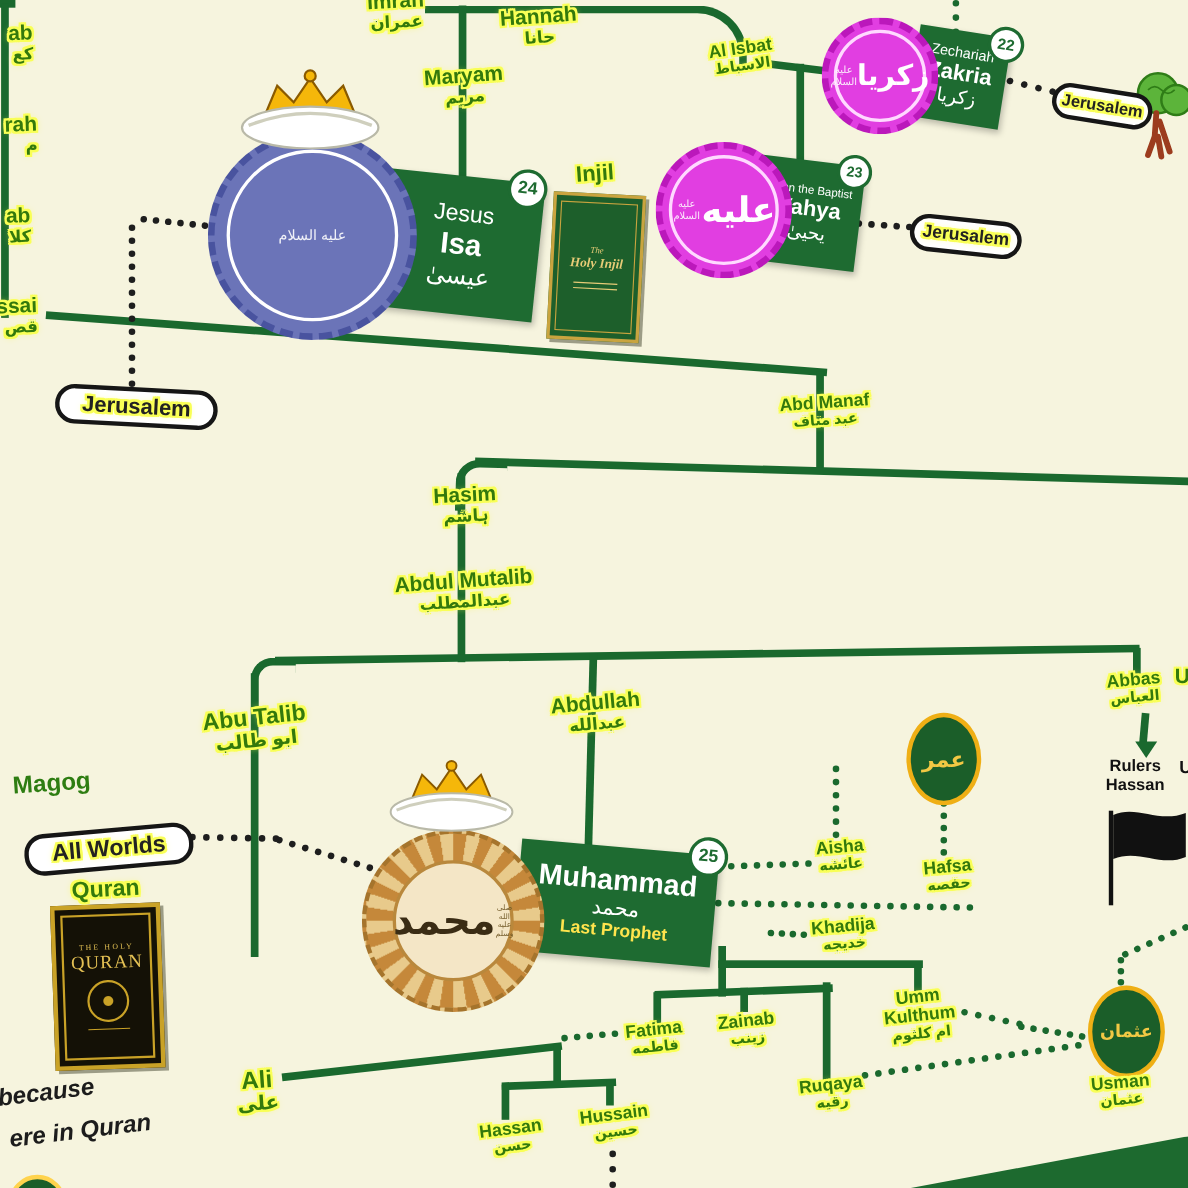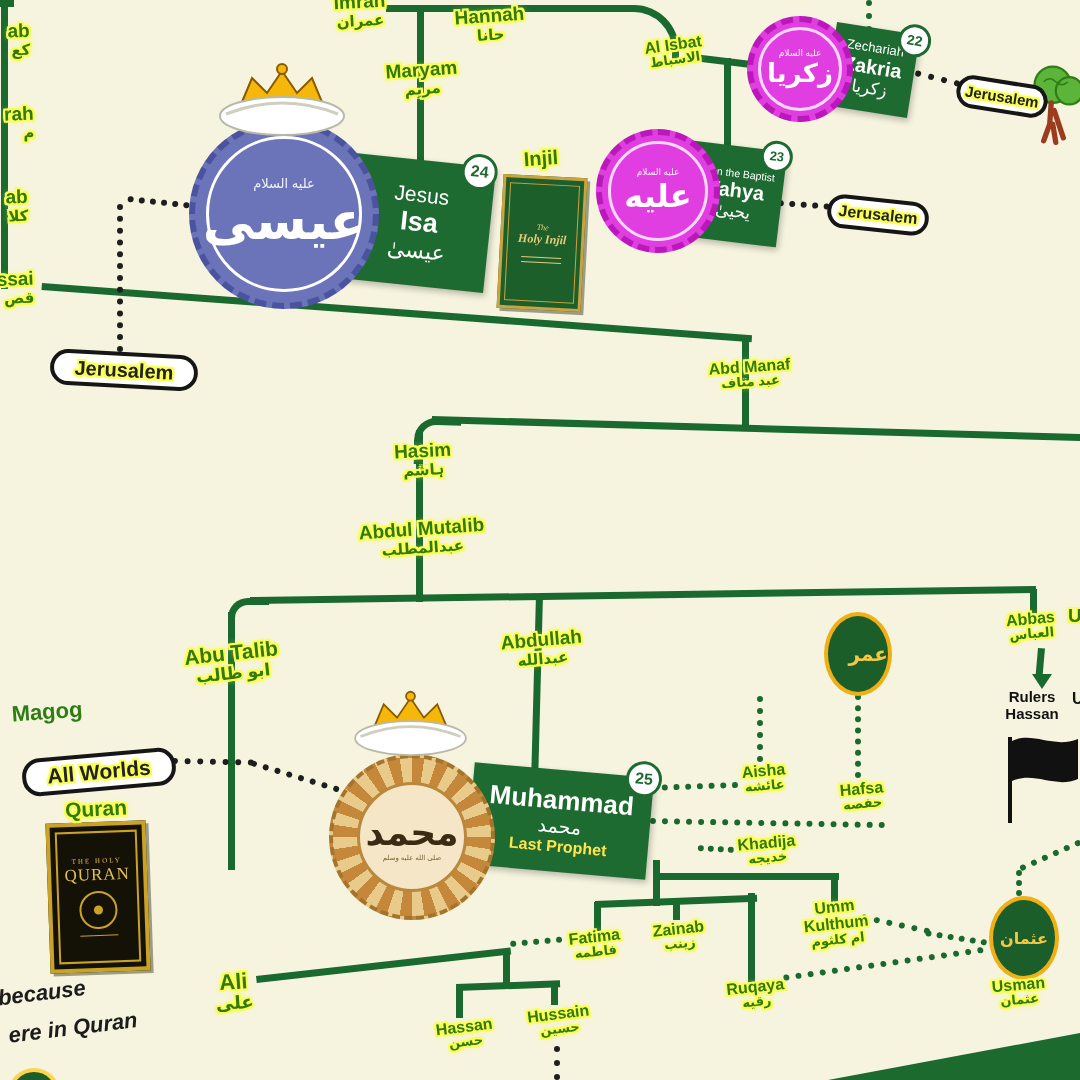--- a/index.html
+++ b/index.html
@@ -33,21 +33,21 @@
   .plaque{position:absolute;background:#1e6b31;color:#fff;z-index:16;text-align:center;
     display:flex;flex-direction:column;align-items:center;justify-content:center;
     box-shadow:2px 3px 6px rgba(0,0,0,.25);line-height:1.15;}
   .plaque .t1{font-size:13px;}
   .plaque .t2{font-weight:800;}
   .plaque .t3{font-size:17px;}
   .badge{position:absolute;background:#fff;border:3px solid #1e6b31;color:#1e6b31;
     border-radius:50%;font-weight:800;display:flex;align-items:center;justify-content:center;z-index:26;}
   
   .med{position:absolute;border-radius:50%;z-index:20;display:flex;align-items:center;justify-content:center;}
-  .med-inner{border-radius:50%;display:flex;flex-direction:column;align-items:center;
+  .med-inner{border-radius:50%;display:flex;flex-direction:row;align-items:center;
     justify-content:center;text-align:center;width:84%;height:84%;}
   .blue{background:#6b74b8;border:6px dashed #49539f;}
   .blue .med-inner{border:3px solid #fff;color:#fff;}
   .mag{background:#e13ee1;border:6px dashed #bb18bb;}
   .mag .med-inner{border:3px solid #ffd9ff;color:#fff;}
   .gg{background:#1b5e29;border:4px solid #efaf15;color:#f2c844;}
   .gg .med-inner{color:#f2c844;}
   .ornate{background:repeating-conic-gradient(#c5883a 0deg 9deg,#e8ca8b 9deg 18deg);
     border:4px dashed #a5742c;}
   .ornate .med-inner{width:66%;height:66%;background:#f4e6c6;border:3px solid #b9883c;color:#3a2c14;}
@@ -170,41 +170,40 @@
     <svg width="140" height="74" viewBox="0 0 140 74">
       <path d="M30,40 L40,16 L55,31 L70,9 L85,31 L100,16 L110,40 Z" fill="#f5b70a" stroke="#8a5a00" stroke-width="2"></path>
       <circle cx="70" cy="7" r="5" fill="#f5b70a" stroke="#8a5a00" stroke-width="2"></circle>
       <ellipse cx="70" cy="54" rx="62" ry="19" fill="#ffffff" stroke="#b9b9a8" stroke-width="2"></ellipse>
       <path d="M14,52 Q70,30 126,52" fill="none" stroke="#cfcfbd" stroke-width="3"></path>
     </svg>
   </div>
   <div class="med blue" style="left:189px;top:119px;width:178px;height:178px;z-index:22;">
     <div class="med-inner">
       <div class="smalltxt" style="font-size:13px;">عليه السلام</div>
-      <div class="big" style="font-size:52px;">عيسى</div>
     </div>
   </div>
 
   <div class="icon" style="left:348px;top:688px;z-index:23;">
     <svg width="125" height="70" viewBox="0 0 140 74">
       <path d="M30,40 L40,16 L55,31 L70,9 L85,31 L100,16 L110,40 Z" fill="#f5b70a" stroke="#8a5a00" stroke-width="2"></path>
       <circle cx="70" cy="7" r="5" fill="#f5b70a" stroke="#8a5a00" stroke-width="2"></circle>
       <ellipse cx="70" cy="54" rx="62" ry="19" fill="#ffffff" stroke="#b9b9a8" stroke-width="2"></ellipse>
       <path d="M14,52 Q70,30 126,52" fill="none" stroke="#cfcfbd" stroke-width="3"></path>
     </svg>
   </div>
   <div class="med ornate" style="left:329px;top:754px;width:158px;height:158px;z-index:22;">
     <div class="med-inner">
       <div class="big" style="font-size:36px;">محمد</div>
       <div class="smalltxt" style="font-size:7px;color:#6b5320;">صلى الله عليه وسلم</div>
     </div>
   </div>
 
 
-  <div class="med gg" style="left:824px;top:612px;width:60px;height:76px;justify-content:flex-end;">
+  <div class="med gg" style="left:824px;top:648px;width:60px;height:76px;">
     <div class="big" style="font-size:20px;">عمر</div>
   </div>
   <div class="med gg" style="left:989px;top:896px;width:62px;height:76px;">
     <div class="big" style="font-size:16px;">عثمان</div>
   </div>
   <div class="med gg" style="left:8px;top:1068px;width:44px;height:44px;border-color:#ffd34d;"></div>
 
   <div class="pill" style="left:956px;top:80px;width:84px;height:25px;font-size:15px;transform:rotate(9deg);">
     <span class="glow">Jerusalem</span>
   </div>

